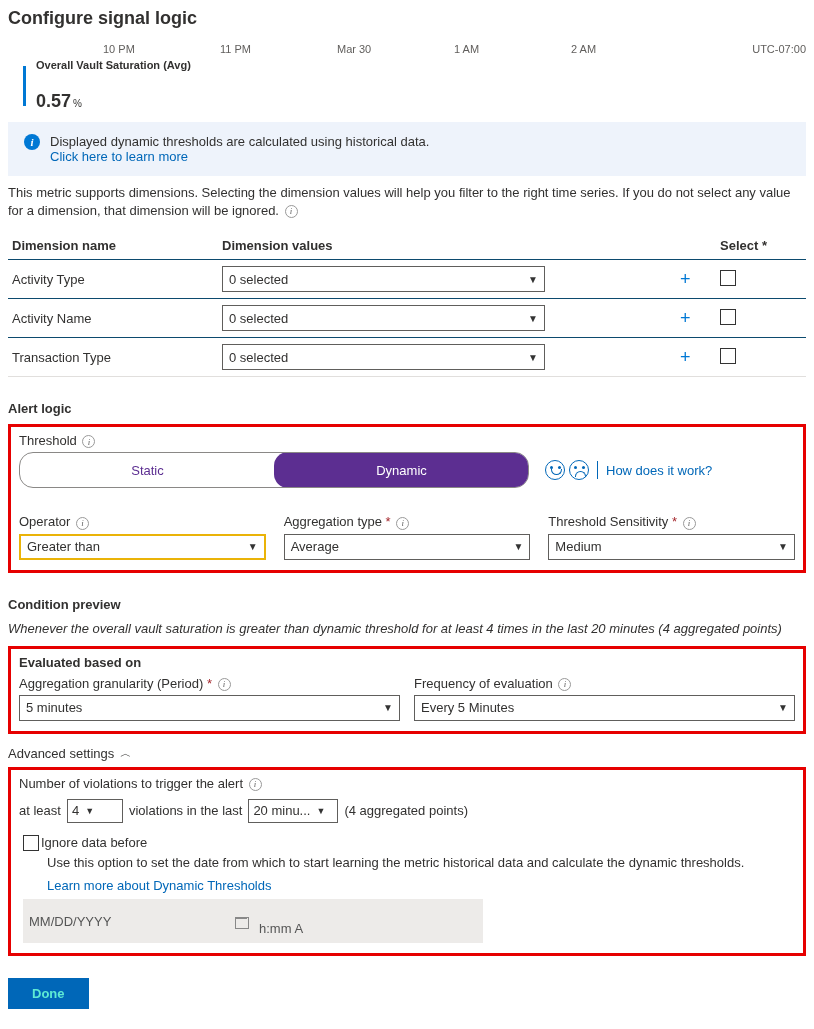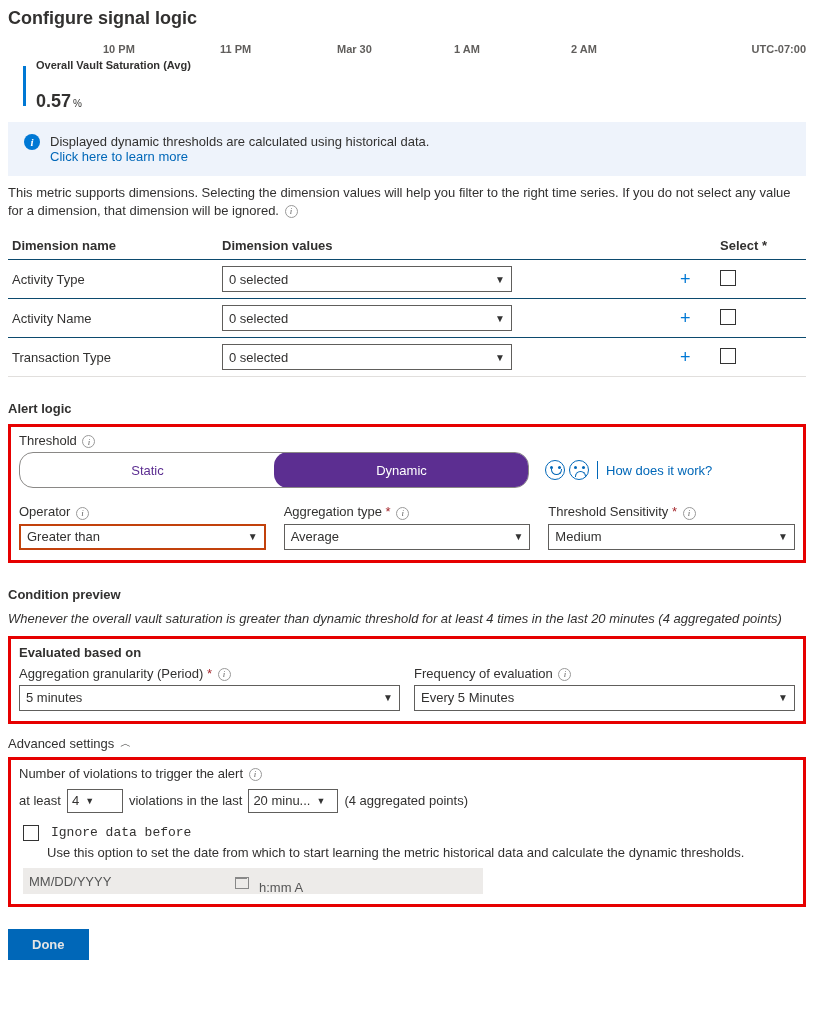--- a/index.html
+++ b/index.html
@@ -1,78 +1,78 @@
 <!DOCTYPE html>
 <html><head>
 <meta charset="utf-8">
 <style>
   * { box-sizing: border-box; margin: 0; padding: 0; }
   body { font-family: "Segoe UI", -apple-system, BlinkMacSystemFont, sans-serif; font-size: 13px; color: #323130; background: #fff; width: 814px; }
   .page { padding: 8px 8px 20px 8px; }
   h2.title { font-size: 18px; font-weight: 600; margin-bottom: 14px; }
-  .time-axis { display: flex; font-size: 11px; color: #605e5c; padding-left: 95px; font-weight: bold; }
+  .time-axis { display: flex; font-size: 11px; color: #605e5c; padding-left: 95px; }
   .time-axis span { width: 117px; }
   .time-axis span:last-child { text-align: right; margin-left: auto; width:auto; }
   .metric-card { display: flex; align-items: center; margin: 4px 0 10px 15px; }
   .metric-bar { width: 3px; height: 40px; background: #0078d4; margin-right: 10px; }
   .metric-name { font-size: 11px; font-weight: 600; margin-bottom: 20px; }
   .metric-val { font-size: 18px; font-weight: 600; }
   .metric-val .pct { font-size: 10px; font-weight: 400; margin-left:2px;}
   .info-callout { background: #eef3fb; padding: 12px 16px; margin: 8px 0; display:flex; }
   .info-icon { width:16px; height:16px; border-radius:50%; background:#0078d4; color:#fff; display:inline-flex; align-items:center; justify-content:center; font-size:11px; font-style:italic; font-family:Georgia,serif; font-weight:bold; margin-right:10px; flex-shrink:0;}
   .info-callout .link { color: #0067b8; cursor: pointer; }
   .dim-help { font-size: 13px; margin: 8px 0 12px 0; line-height:1.4; }
   .info-glyph { display:inline-flex; width:13px; height:13px; border:1px solid #999; border-radius:50%; align-items:center; justify-content:center; font-size:9px; color:#666; font-style:italic; font-family:Georgia,serif; margin-left:2px; cursor:default; vertical-align:middle;}
   table.dims { width:100%; border-collapse: collapse; }
   table.dims th { text-align:left; font-weight:600; font-size:13px; padding: 6px 4px; }
   table.dims td { border-top:1px solid #0c4a6e; padding:6px 4px; }
   table.dims tr:last-child td { border-bottom:1px solid #e1dfdd; }
   .sel { border:1px solid #605e5c; background:#fff; padding:4px 6px; width:100%; height:26px; display:flex; justify-content:space-between; align-items:center; cursor:pointer; }
-  .sel.small { width:290px; }
+  .sel.small { width:323px; }
   .chev { font-size:10px; color:#333; }
   .plus-btn { color:#0078d4; font-size:18px; font-weight:300; cursor:pointer; width:24px; text-align:center; }
   .checkbox { width:16px; height:16px; border:1px solid #333; display:inline-block; cursor:pointer; }
   .section-heading { font-weight:600; font-size:13px; margin-top:24px; margin-bottom:8px; }
   .red-box { border: 3px solid #e60000; padding: 6px 8px 10px 8px; margin: 6px 0; }
   .toggle-row { display:flex; align-items:center; gap:16px; margin-top:4px; }
   .pill-toggle { display:flex; border:1px solid #8a8886; border-radius:14px; overflow:hidden; width:510px; height:36px; }
   .pill-half { flex:1; display:flex; align-items:center; justify-content:center; font-size:13px; cursor:pointer;}
   .pill-half.static { color:#5c2e91; }
   .pill-half.dynamic { background:#5c2e91; color:#fff; border-radius:14px; margin:-1px; }
   .emoji-feedback { display:flex; align-items:center; gap:4px; color:#0067b8; }
   .face { width:20px; height:20px; border:1.5px solid #0067b8; border-radius:50%; position:relative; cursor:pointer;}
   .face::before { content:""; position:absolute; top:5px; left:4px; width:3px; height:3px; background:#0067b8; border-radius:50%; box-shadow: 8px 0 #0067b8; }
   .face.happy::after { content:""; position:absolute; bottom:4px; left:5px; width:9px; height:5px; border:1.5px solid #0067b8; border-top:none; border-radius:0 0 10px 10px; }
   .face.sad::after { content:""; position:absolute; bottom:2px; left:5px; width:9px; height:5px; border:1.5px solid #0067b8; border-bottom:none; border-radius:10px 10px 0 0; }
   .vbar { width:1px; height:18px; background:#0067b8; margin:0 4px; }
   .link-blue { color:#0067b8; cursor:pointer; }
-  .triple-row { display:flex; gap:18px; margin-top:16px; }
+  .triple-row { display:flex; gap:18px; margin-top:26px; }
   .triple-row .col { flex:1; min-width:0; }
   .col .label { font-size:13px; margin-bottom:4px; }
   .req { color:#a4262c; }
-  .sel-operator { border: 2px solid #c2410c; height:26px; display:flex; justify-content:space-between; align-items:center; padding:3px 6px; background:#fff; cursor:pointer; }
+  .sel-operator { border: 2px solid #eab308; height:26px; display:flex; justify-content:space-between; align-items:center; padding:3px 6px; background:#fff; cursor:pointer; }
   .preview-text { font-style:italic; margin-top:6px; margin-bottom:8px; line-height:1.4; }
   .eval-row { display:flex; gap:14px; margin-top:6px;}
   .eval-row .col { flex:1; }
   .adv-toggle { display:flex; align-items:center; gap:6px; margin-top:12px; cursor:pointer; }
   .chev-up { font-size:11px; }
   .violation-row { display:flex; align-items:center; gap:6px; margin:8px 0; flex-wrap:wrap;}
   .mini-sel { border:1px solid #605e5c; height:24px; display:flex; align-items:center; padding:2px 4px; gap:6px; cursor:pointer; background:#fff;}
   .mini-sel .chev { font-size:9px; }
   .ignore-block { margin-top:12px; padding-left:4px; }
-  .ignore-head { display:flex; align-items:center; gap:12px; font-family:Liberation Mono, monospace;}
+  .ignore-head { display:flex; align-items:center; gap:2px; }
   .ignore-desc { margin:3px 0 6px 24px; line-height:1.4; }
   .ignore-inputs { display:flex; margin-top:6px; }
-  .gray-input { background:#edebe9; border:none; height:26px; padding:12px 6px; color:#555; }
+  .gray-input { background:#edebe9; border:none; height:26px; padding:22px 6px; color:#555; }
   .date-inp { width:230px; display:flex; justify-content:space-between; align-items:center; }
   .cal-icon { width:12px; height:12px; display:inline-block; position:relative;}
   .cal-icon::before{content:""; position:absolute; width:12px; height:10px; border:1px solid #888; top:2px;}
   .cal-icon::after{content:""; position:absolute; width:12px; height:2px; background:#888; top:2px;}
   .time-inp { width:230px; }
-  .done-btn { background:#0067b8; color:#e5e5e5; border:none; padding:8px 24px; font-size:13px; font-weight:600; margin-top:16px; cursor:pointer;}
+  .done-btn { background:#0067b8; color:#5eead4; border:none; padding:8px 24px; font-size:13px; font-weight:600; margin-top:16px; cursor:pointer;}
   .col-select-header{ width:90px; }
   .col-plus { width:40px; }
   .col-name { width:210px; }
 </style>
 </head>
 <body>
 <div class="page">
 
 
 
@@ -246,20 +246,21 @@
         </div>
     <span>(4 aggregated points)</span>
   </div>
 
   <div class="ignore-block">
     <div class="ignore-head">
       <span class="checkbox"></span>
       <span>Ignore data before</span>
     </div>
     <div class="ignore-desc">Use this option to set the date from which to start learning the metric historical data and calculate the dynamic thresholds.</div>
+    <div class="link-blue" style="margin-left:24px">Learn more about Dynamic Thresholds</div>
     <div class="ignore-inputs">
       <div class="gray-input date-inp">
         <span style="color:#555">MM/DD/YYYY</span>
         <span class="cal-icon"></span>
       </div>
       <div class="gray-input time-inp">
         <span style="color:#555">h:mm A</span>
       </div>
     </div>
   </div>

